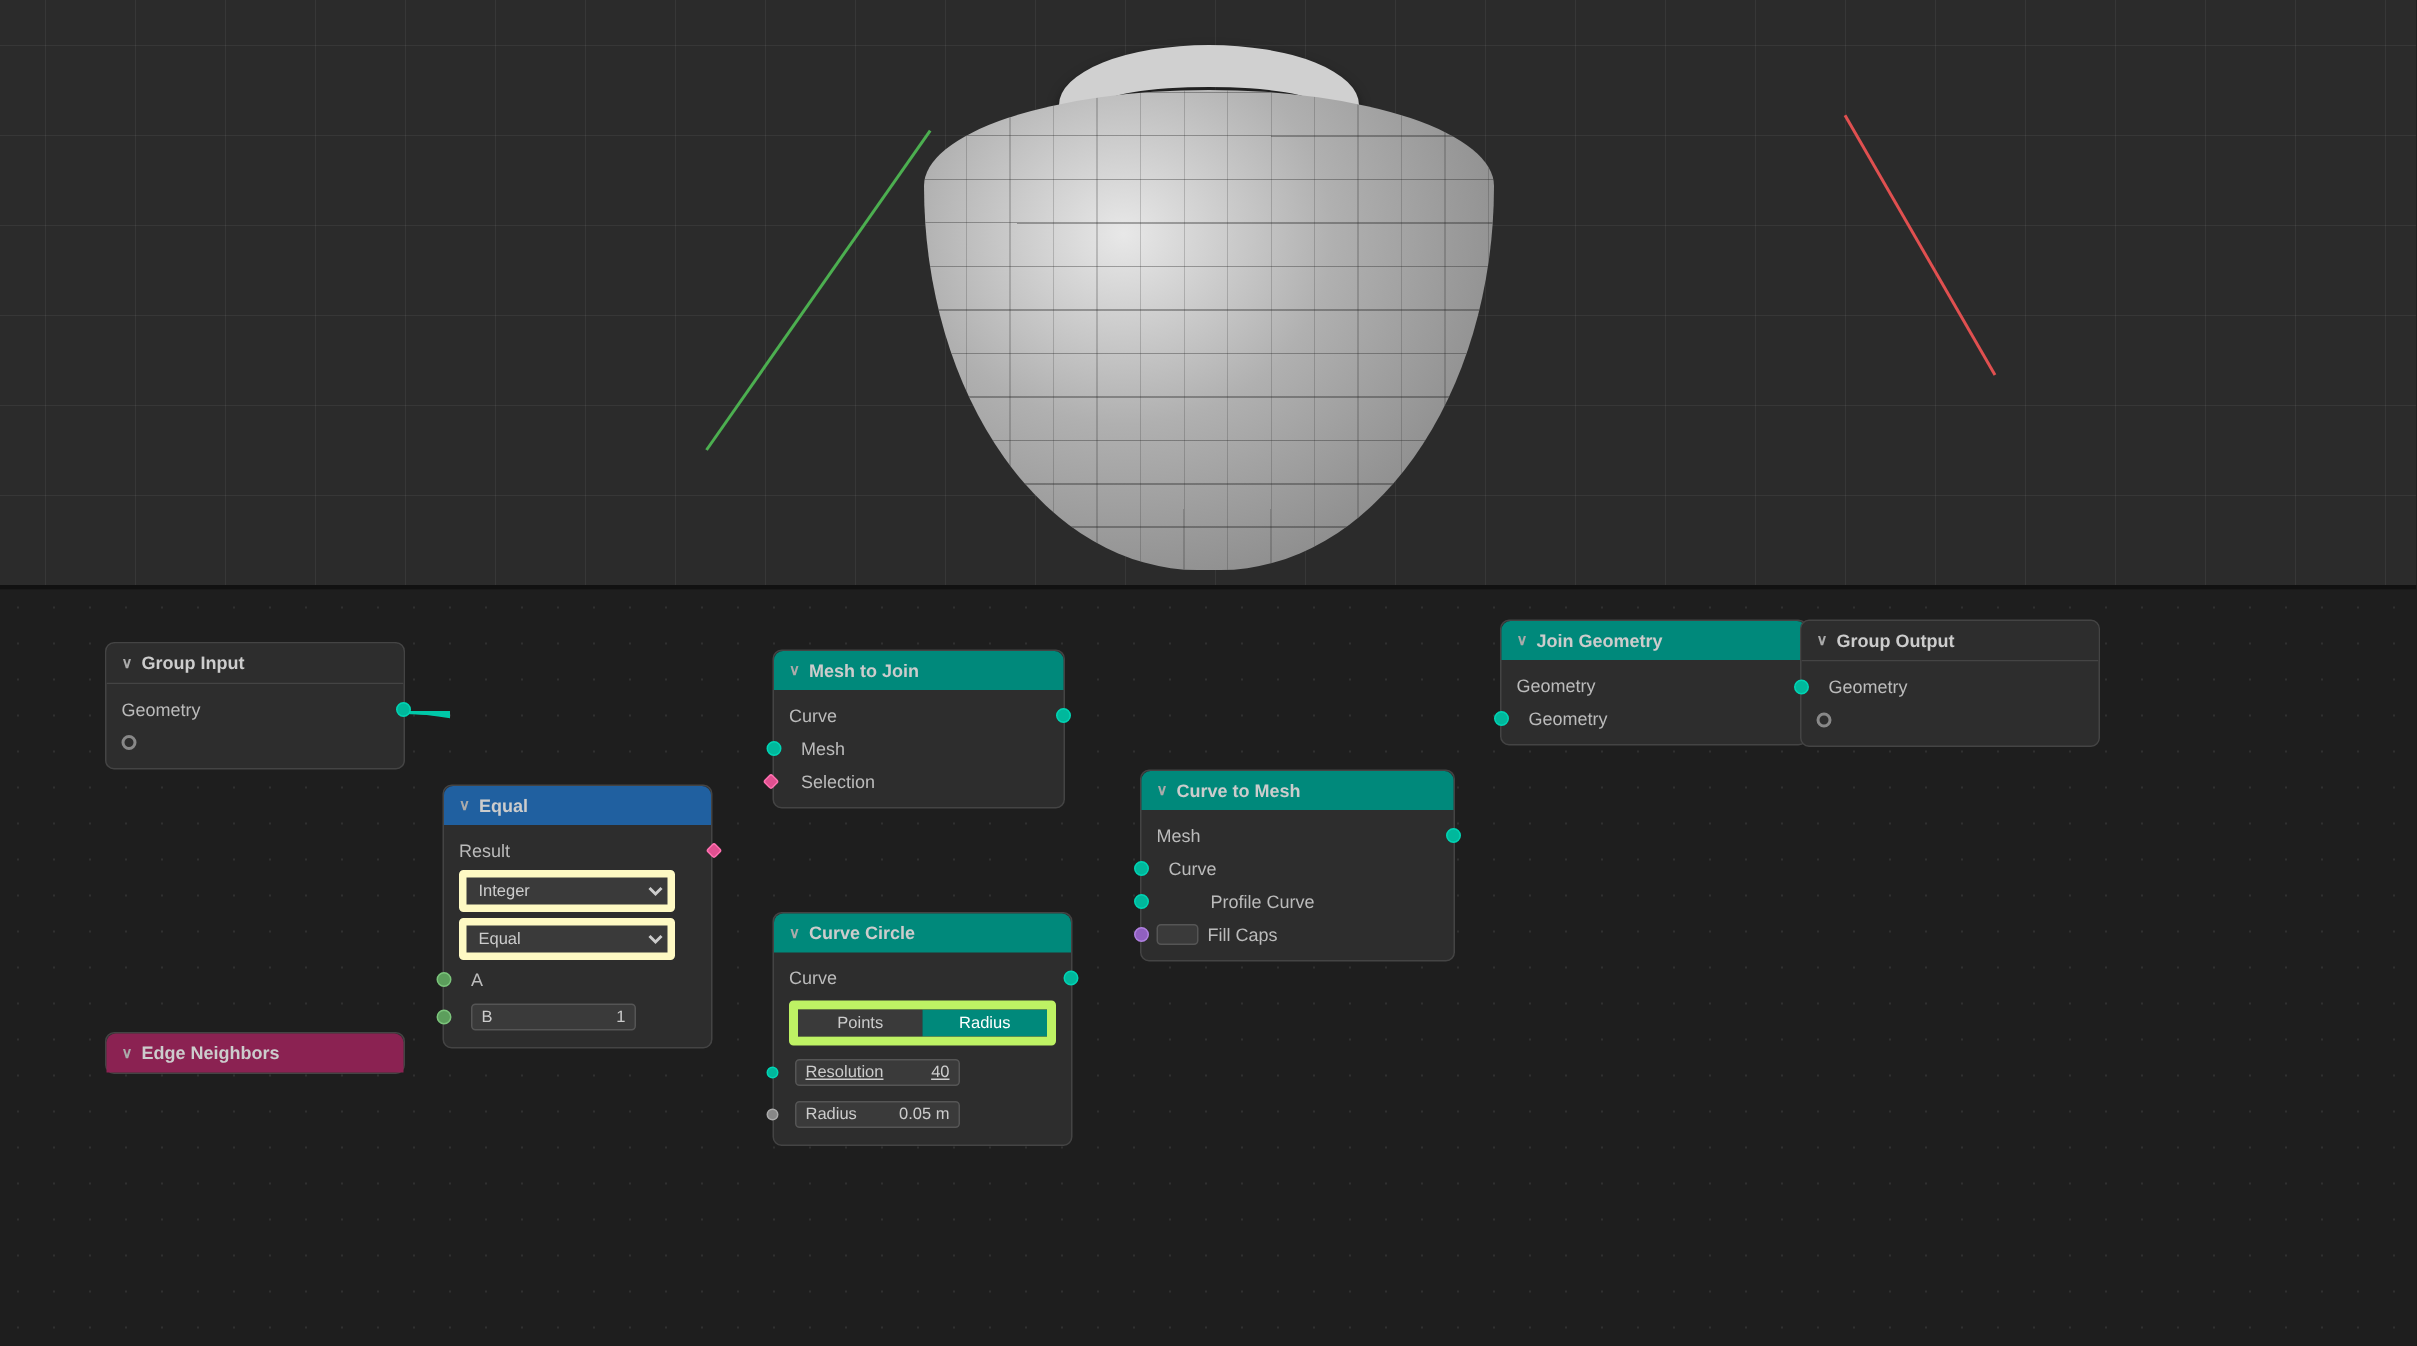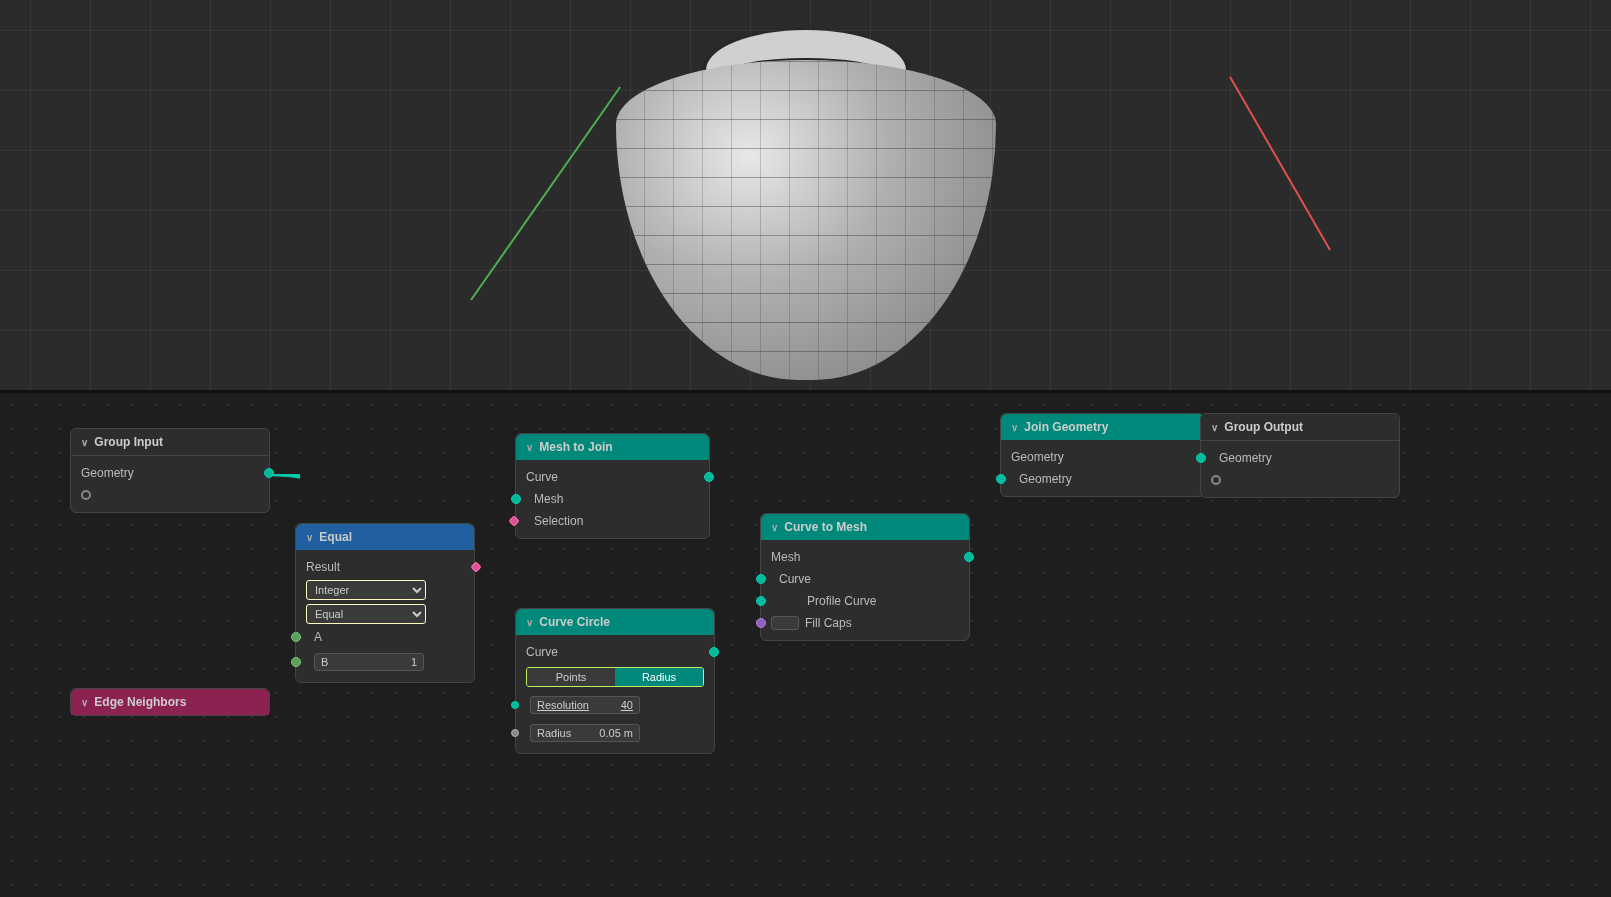--- a/index.html
+++ b/index.html
@@ -273,26 +273,26 @@
     
     #connections {
       position: absolute;
       inset: 0;
       pointer-events: none;
     }
 
     
     .node-select {
       background: #3a3a3a;
-      border: 1px solid #fef9c3;
+      border: 5px solid #fef9c3;
       color: #ccc;
       font-size: 11px;
       padding: 2px 4px;
       border-radius: 3px;
-      width: 120px;
+      width: 144px;
       margin: 2px 10px;
     }
 
     
     .node-numfield {
       background: #3a3a3a;
       border: 1px solid #555;
       color: #ccc;
       font-size: 11px;
       padding: 2px 6px;
@@ -303,21 +303,21 @@
       justify-content: space-between;
       align-items: center;
     }
 
     
     .seg-btn-group {
       display: flex;
       margin: 4px 10px;
       border-radius: 3px;
       overflow: hidden;
-      border: 1px solid #bef264;
+      border: 6px solid #bef264;
     }
     .seg-btn {
       flex: 1;
       padding: 3px 0;
       text-align: center;
       font-size: 11px;
       cursor: pointer;
       background: #3a3a3a;
       color: #ccc;
     }

